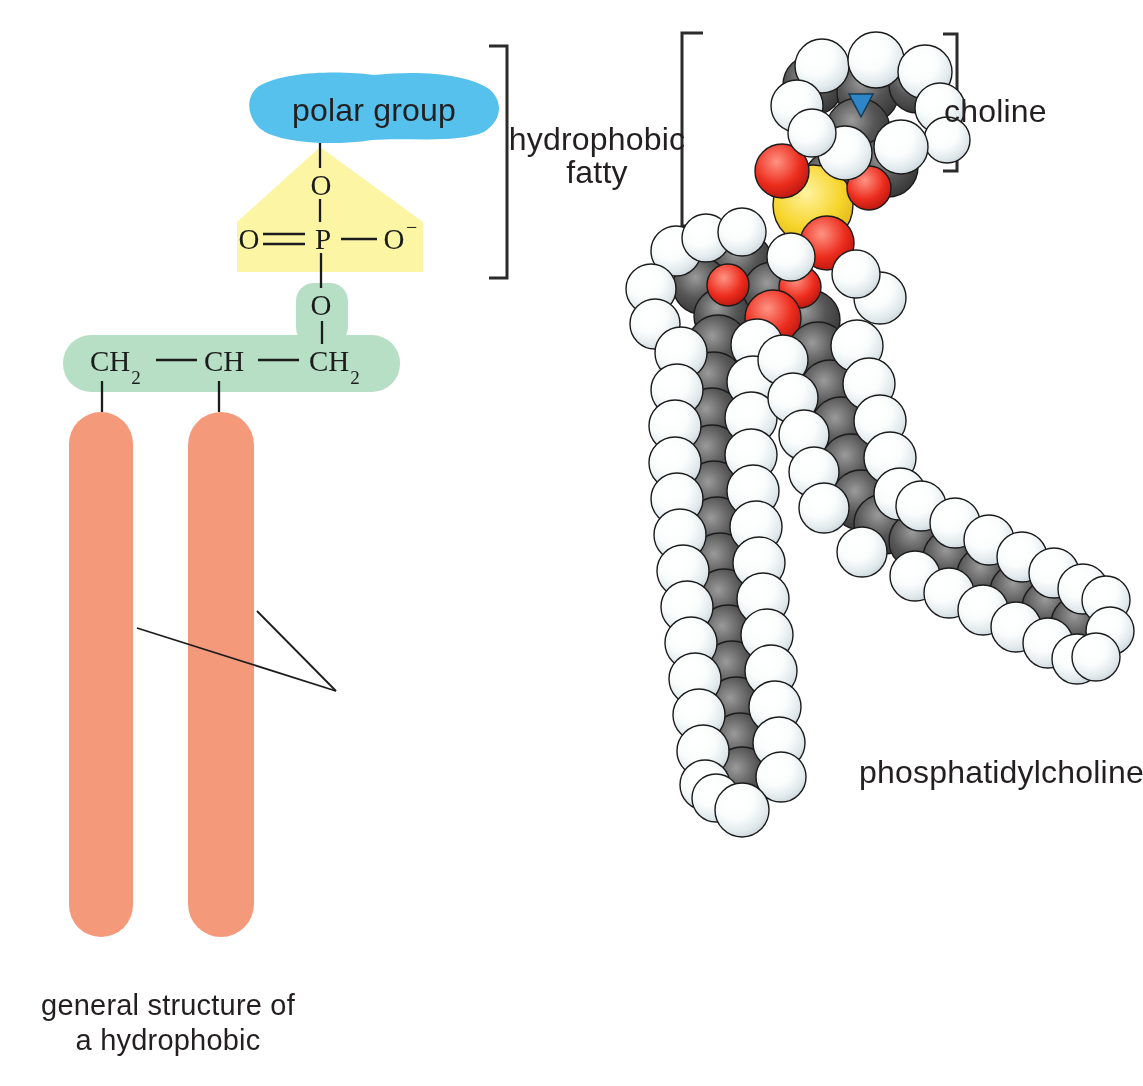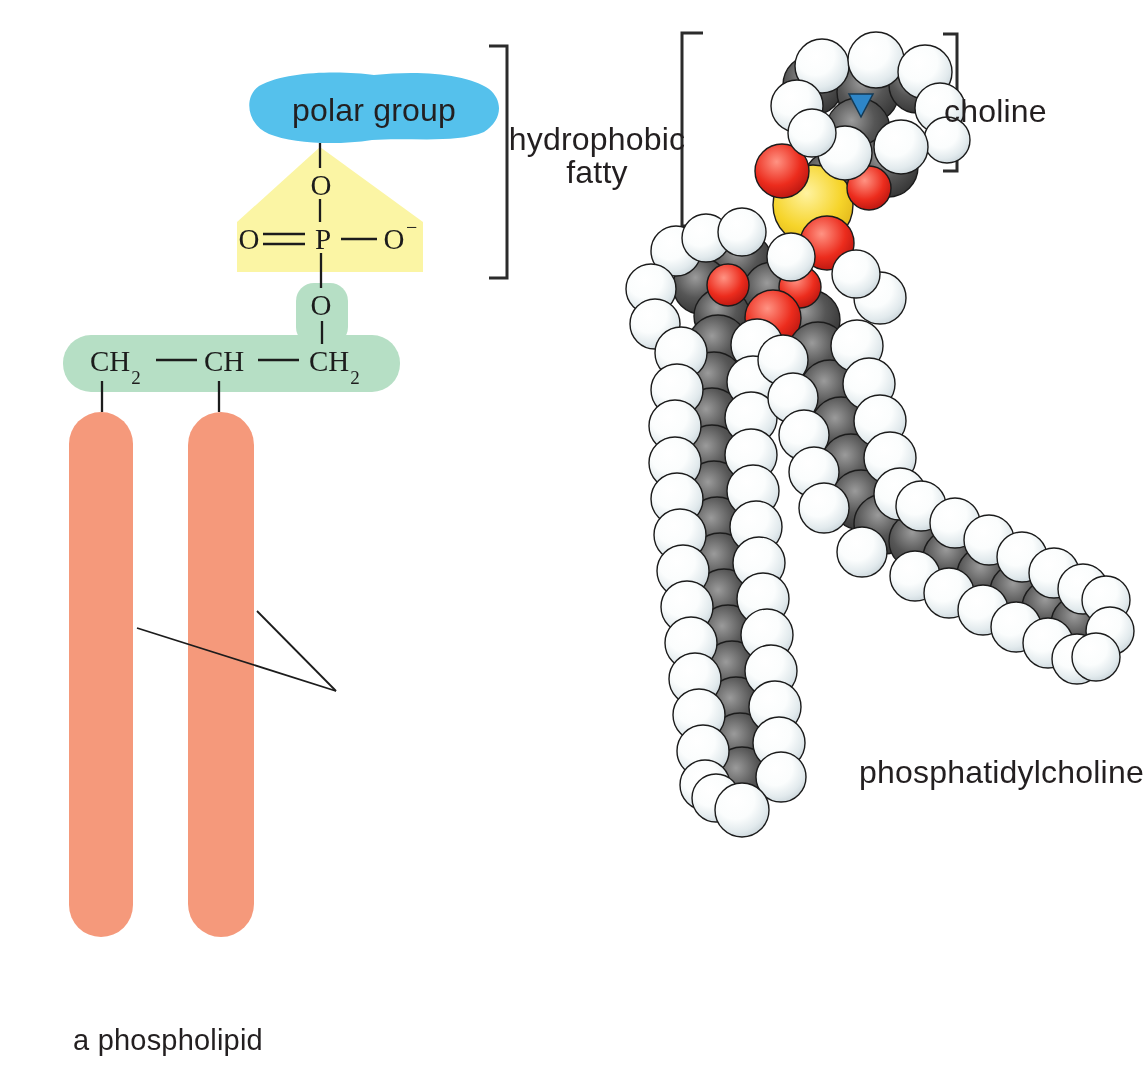--- a/index.html
+++ b/index.html
@@ -209,18 +209,19 @@
   <span class="fml ctr" style="left:321px;top:289px;">O</span>
 
   <span class="fml" style="left:90px;top:345px;"><span>CH</span><sub>2</sub></span>
   <span class="fml" style="left:204px;top:345px;"><span>CH</span></span>
   <span class="fml" style="left:309px;top:345px;"><span>CH</span><sub>2</sub></span>
 
   <span class="lbl ctr" style="left:597px;top:121px;">hydrophobic</span>
   <span class="lbl ctr" style="left:597px;top:154px;">fatty</span>
 
 
-  <span class="lbl cap ctr" style="left:168px;top:1024px;">a phospholipid</span>
+  <span class="lbl cap ctr" style="left:168px;top:989px;">general structure of</span>
+  <span class="lbl cap ctr" style="left:168px;top:1024px;">a hydrophobic</span>
 
   <span class="lbl" style="left:944px;top:93px;">choline</span>
   <span class="lbl" style="left:827px;top:754px;margin-left:32px;">phosphatidylcholine</span>
 
 </div>
 
 </body></html>

